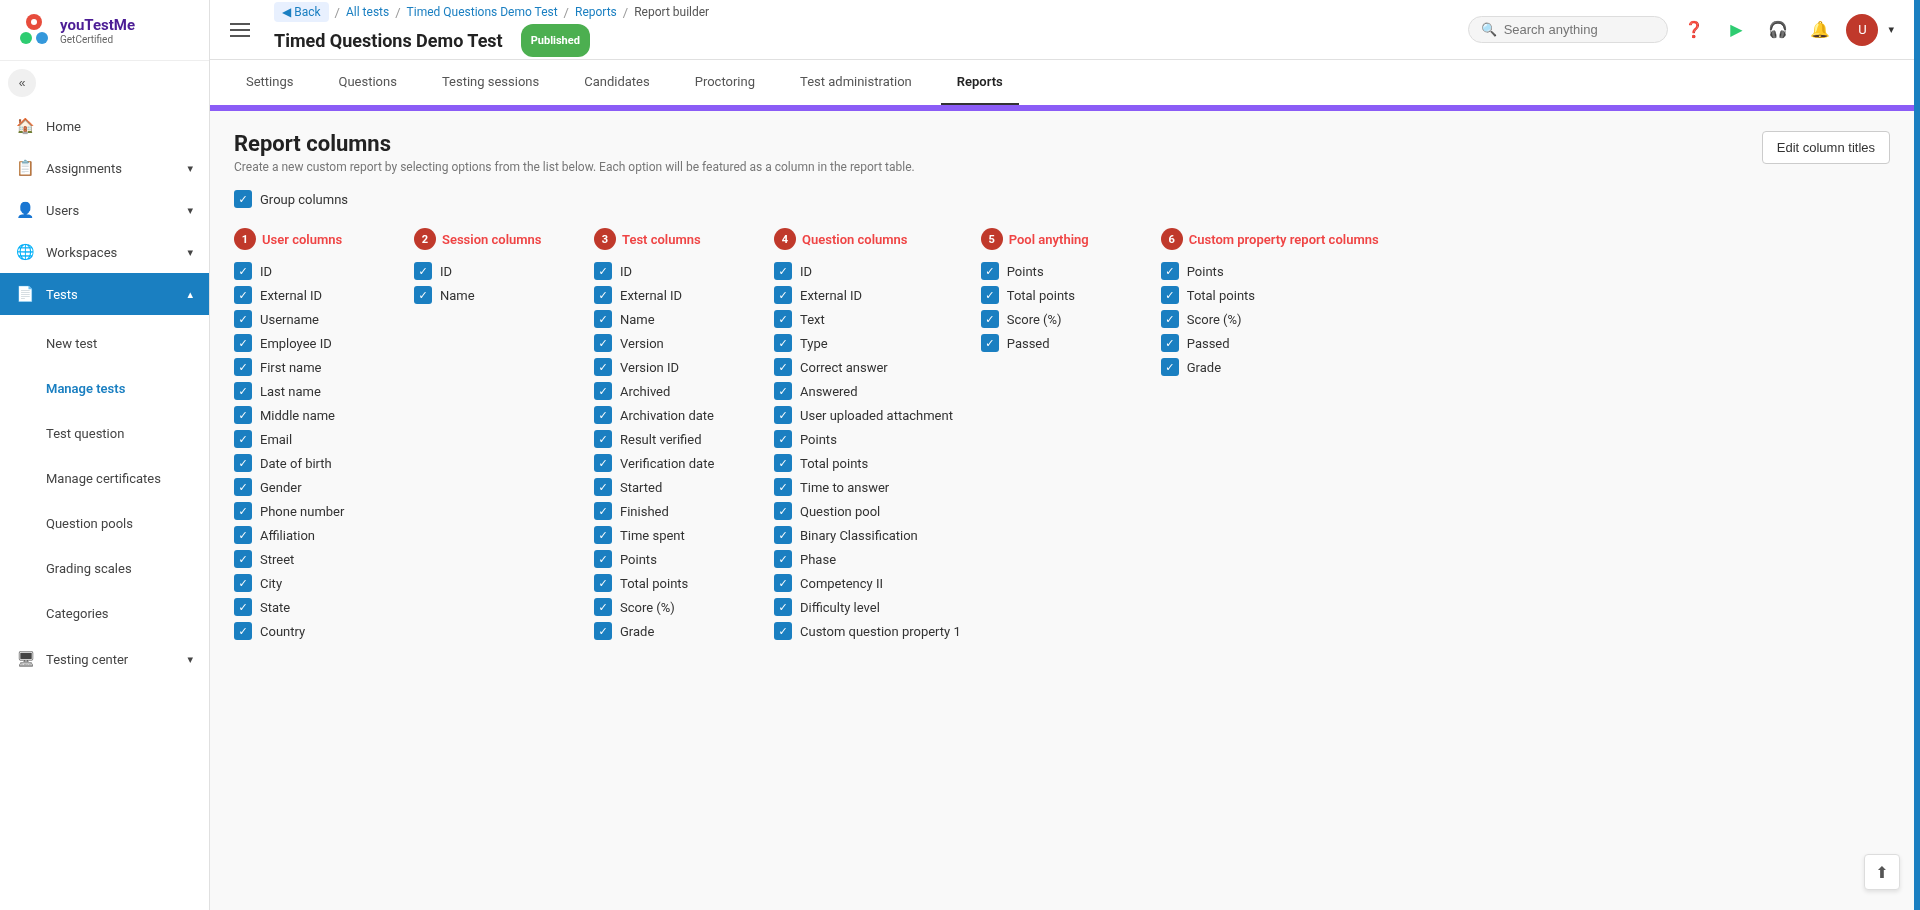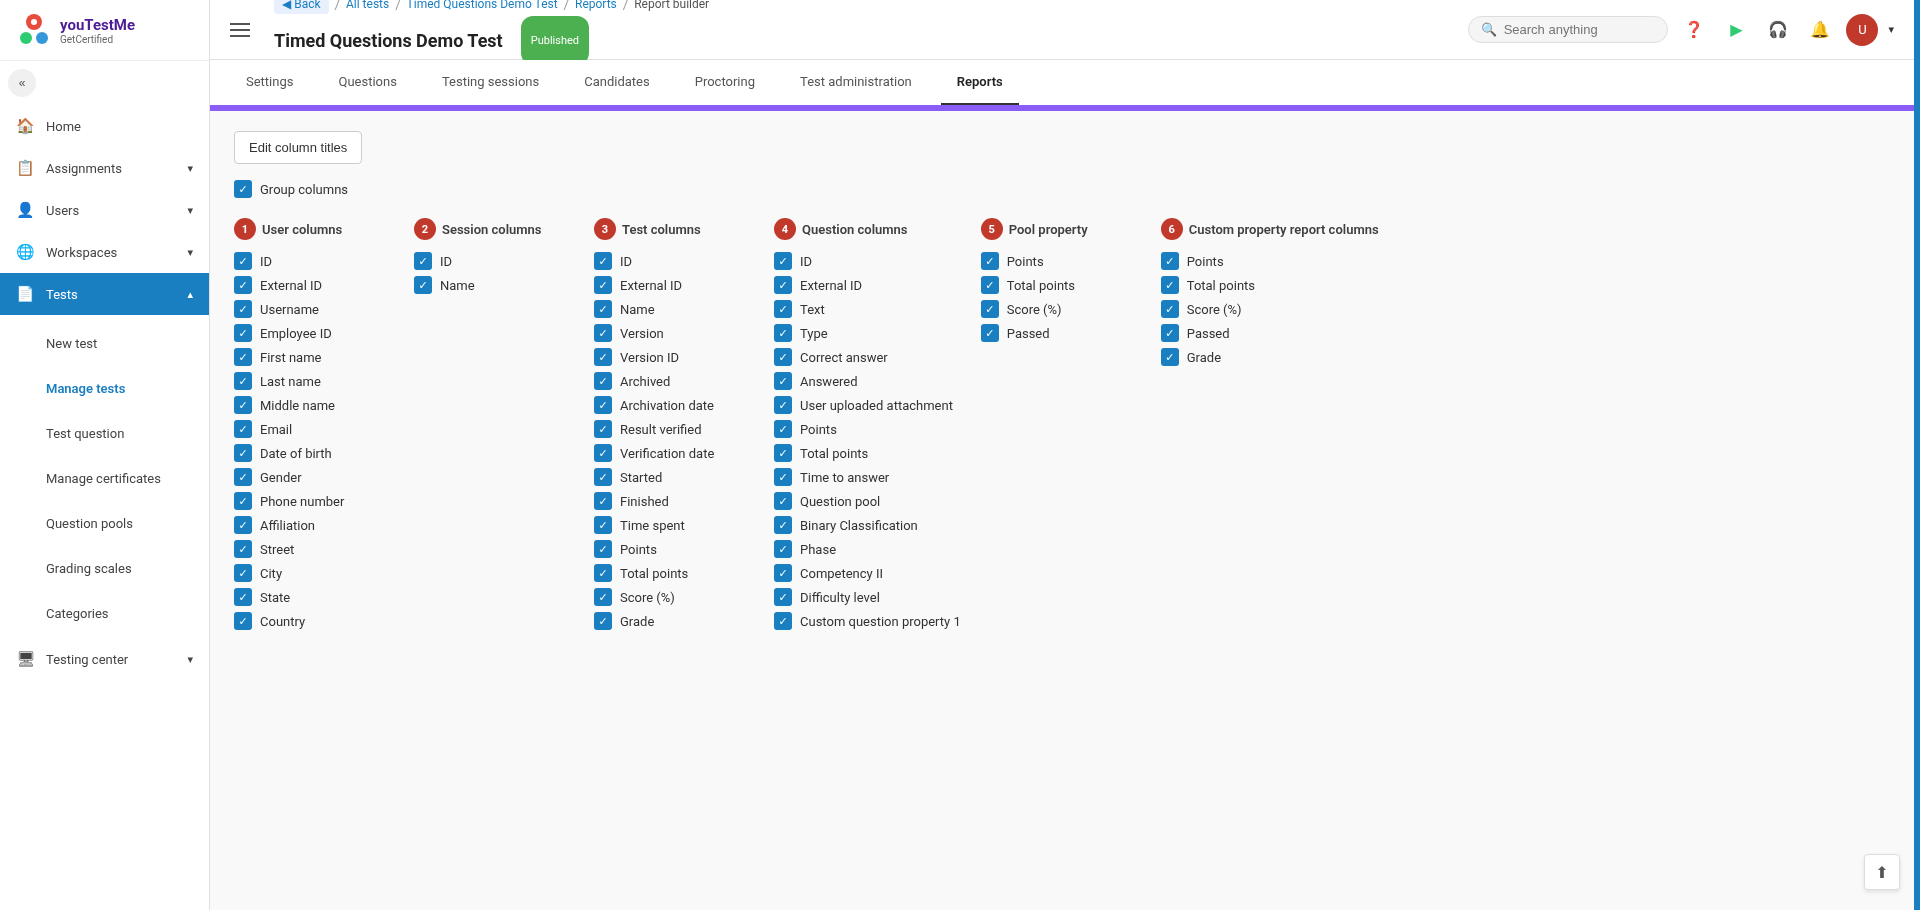--- a/index.html
+++ b/index.html
@@ -27,21 +27,21 @@
     
     .topbar { background: #fff; border-bottom: 1px solid #e0e0e0; padding: 0 20px; height: 60px; display: flex; align-items: center; gap: 12px; }
     .hamburger { width: 32px; height: 32px; display: flex; flex-direction: column; justify-content: center; gap: 4px; cursor: pointer; }
     .hamburger span { display: block; width: 20px; height: 2px; background: #555; }
     .breadcrumb { display: flex; align-items: center; gap: 6px; flex: 1; }
     .breadcrumb-back { display: flex; align-items: center; gap: 4px; color: #1a7fc1; cursor: pointer; font-size: 12px; background: #e8f0fe; padding: 3px 8px; border-radius: 4px; }
     .breadcrumb-sep { color: #999; }
     .breadcrumb-link { color: #1a7fc1; cursor: pointer; font-size: 12px; }
     .breadcrumb-current { color: #555; font-size: 12px; }
     .test-title { font-size: 18px; font-weight: 700; color: #222; }
-    .badge-published { background: #4caf50; color: #fff; font-size: 11px; padding: 18px 10px; border-radius: 12px; margin-left: 10px; }
+    .badge-published { background: #4caf50; color: #fff; font-size: 11px; padding: 10px 10px; border-radius: 12px; margin-left: 10px; font-weight: bold; }
     .topbar-right { display: flex; align-items: center; gap: 10px; margin-left: auto; }
     .search-box { display: flex; align-items: center; gap: 6px; background: #f5f5f5; border: 1px solid #ddd; border-radius: 20px; padding: 5px 12px; width: 200px; }
     .search-box input { border: none; background: transparent; outline: none; font-size: 13px; width: 140px; }
     .topbar-icon-btn { width: 32px; height: 32px; display: flex; align-items: center; justify-content: center; cursor: pointer; border-radius: 50%; color: #555; font-size: 16px; }
     .avatar { width: 32px; height: 32px; border-radius: 50%; background: #c0392b; display: flex; align-items: center; justify-content: center; color: #fff; font-size: 13px; cursor: pointer; }
 
     
     .content { flex: 1; overflow-y: auto; background: #f9f9f9; }
 
     
@@ -56,21 +56,21 @@
     .report-desc { font-size: 12px; color: #777; }
     .edit-col-btn { padding: 8px 14px; background: #fff; border: 1px solid #ccc; border-radius: 4px; cursor: pointer; font-size: 13px; color: #333; white-space: nowrap; }
     .group-cols-row { display: flex; align-items: center; gap: 8px; margin-bottom: 20px; }
     .cb-checked { width: 18px; height: 18px; background: #1a7fc1; border-radius: 3px; display: flex; align-items: center; justify-content: center; color: #fff; font-size: 11px; flex-shrink: 0; }
 
     
     .columns-grid { display: flex; gap: 0; flex-wrap: nowrap; overflow-x: auto; }
     .col-section { min-width: 180px; padding-right: 20px; flex-shrink: 0; }
     .col-section-header { display: flex; align-items: center; gap: 6px; margin-bottom: 12px; }
     .section-badge { width: 22px; height: 22px; border-radius: 50%; background: #c0392b; color: #fff; font-size: 11px; font-weight: 700; display: flex; align-items: center; justify-content: center; flex-shrink: 0; }
-    .section-title { font-weight: 600; font-size: 13px; color: #404040; }
+    .section-title { font-weight: 600; font-size: 13px; color: #ef4444; }
     .col-item { display: flex; align-items: center; gap: 8px; margin-bottom: 6px; }
     .col-label { font-size: 13px; color: #333; }
 
     
     ::-webkit-scrollbar { width: 6px; height: 6px; }
     ::-webkit-scrollbar-thumb { background: #ccc; border-radius: 3px; }
 
     
     .right-accent { width: 6px; background: #1a7fc1; }
 
@@ -184,20 +184,24 @@
       <div class="tab">Questions</div>
       <div class="tab">Testing sessions</div>
       <div class="tab">Candidates</div>
       <div class="tab">Proctoring</div>
       <div class="tab">Test administration</div>
       <div class="tab active">Reports</div>
     </div>
 
     <div class="report-area">
       <div class="report-header">
+        <div>
+          <div class="report-title">Report columns</div>
+          <div class="report-desc">Create a new custom report by selecting options from the list below. Each option will be featured as a column in the report table.</div>
+        </div>
         <button class="edit-col-btn">Edit column titles</button>
       </div>
 
       <div class="group-cols-row">
         <div class="cb-checked">✓</div>
         <span>Group columns</span>
       </div>
 
       <div class="columns-grid" id="columns-grid">
 
@@ -421,21 +425,21 @@
               <span class="col-label">Difficulty level</span>
             </div>
             <div class="col-item">
               <div class="cb-checked" style="cursor: pointer;">✓</div>
               <span class="col-label">Custom question property 1</span>
             </div>
           </div>
           <div class="col-section">
             <div class="col-section-header">
               <div class="section-badge">5</div>
-              <span class="section-title">Pool property</span>
+              <span class="section-title">Pool anything</span>
             </div>
             <div class="col-item">
               <div class="cb-checked" style="cursor: pointer;">✓</div>
               <span class="col-label">Points</span>
             </div>
             <div class="col-item">
               <div class="cb-checked" style="cursor: pointer;">✓</div>
               <span class="col-label">Total points</span>
             </div>
             <div class="col-item">

